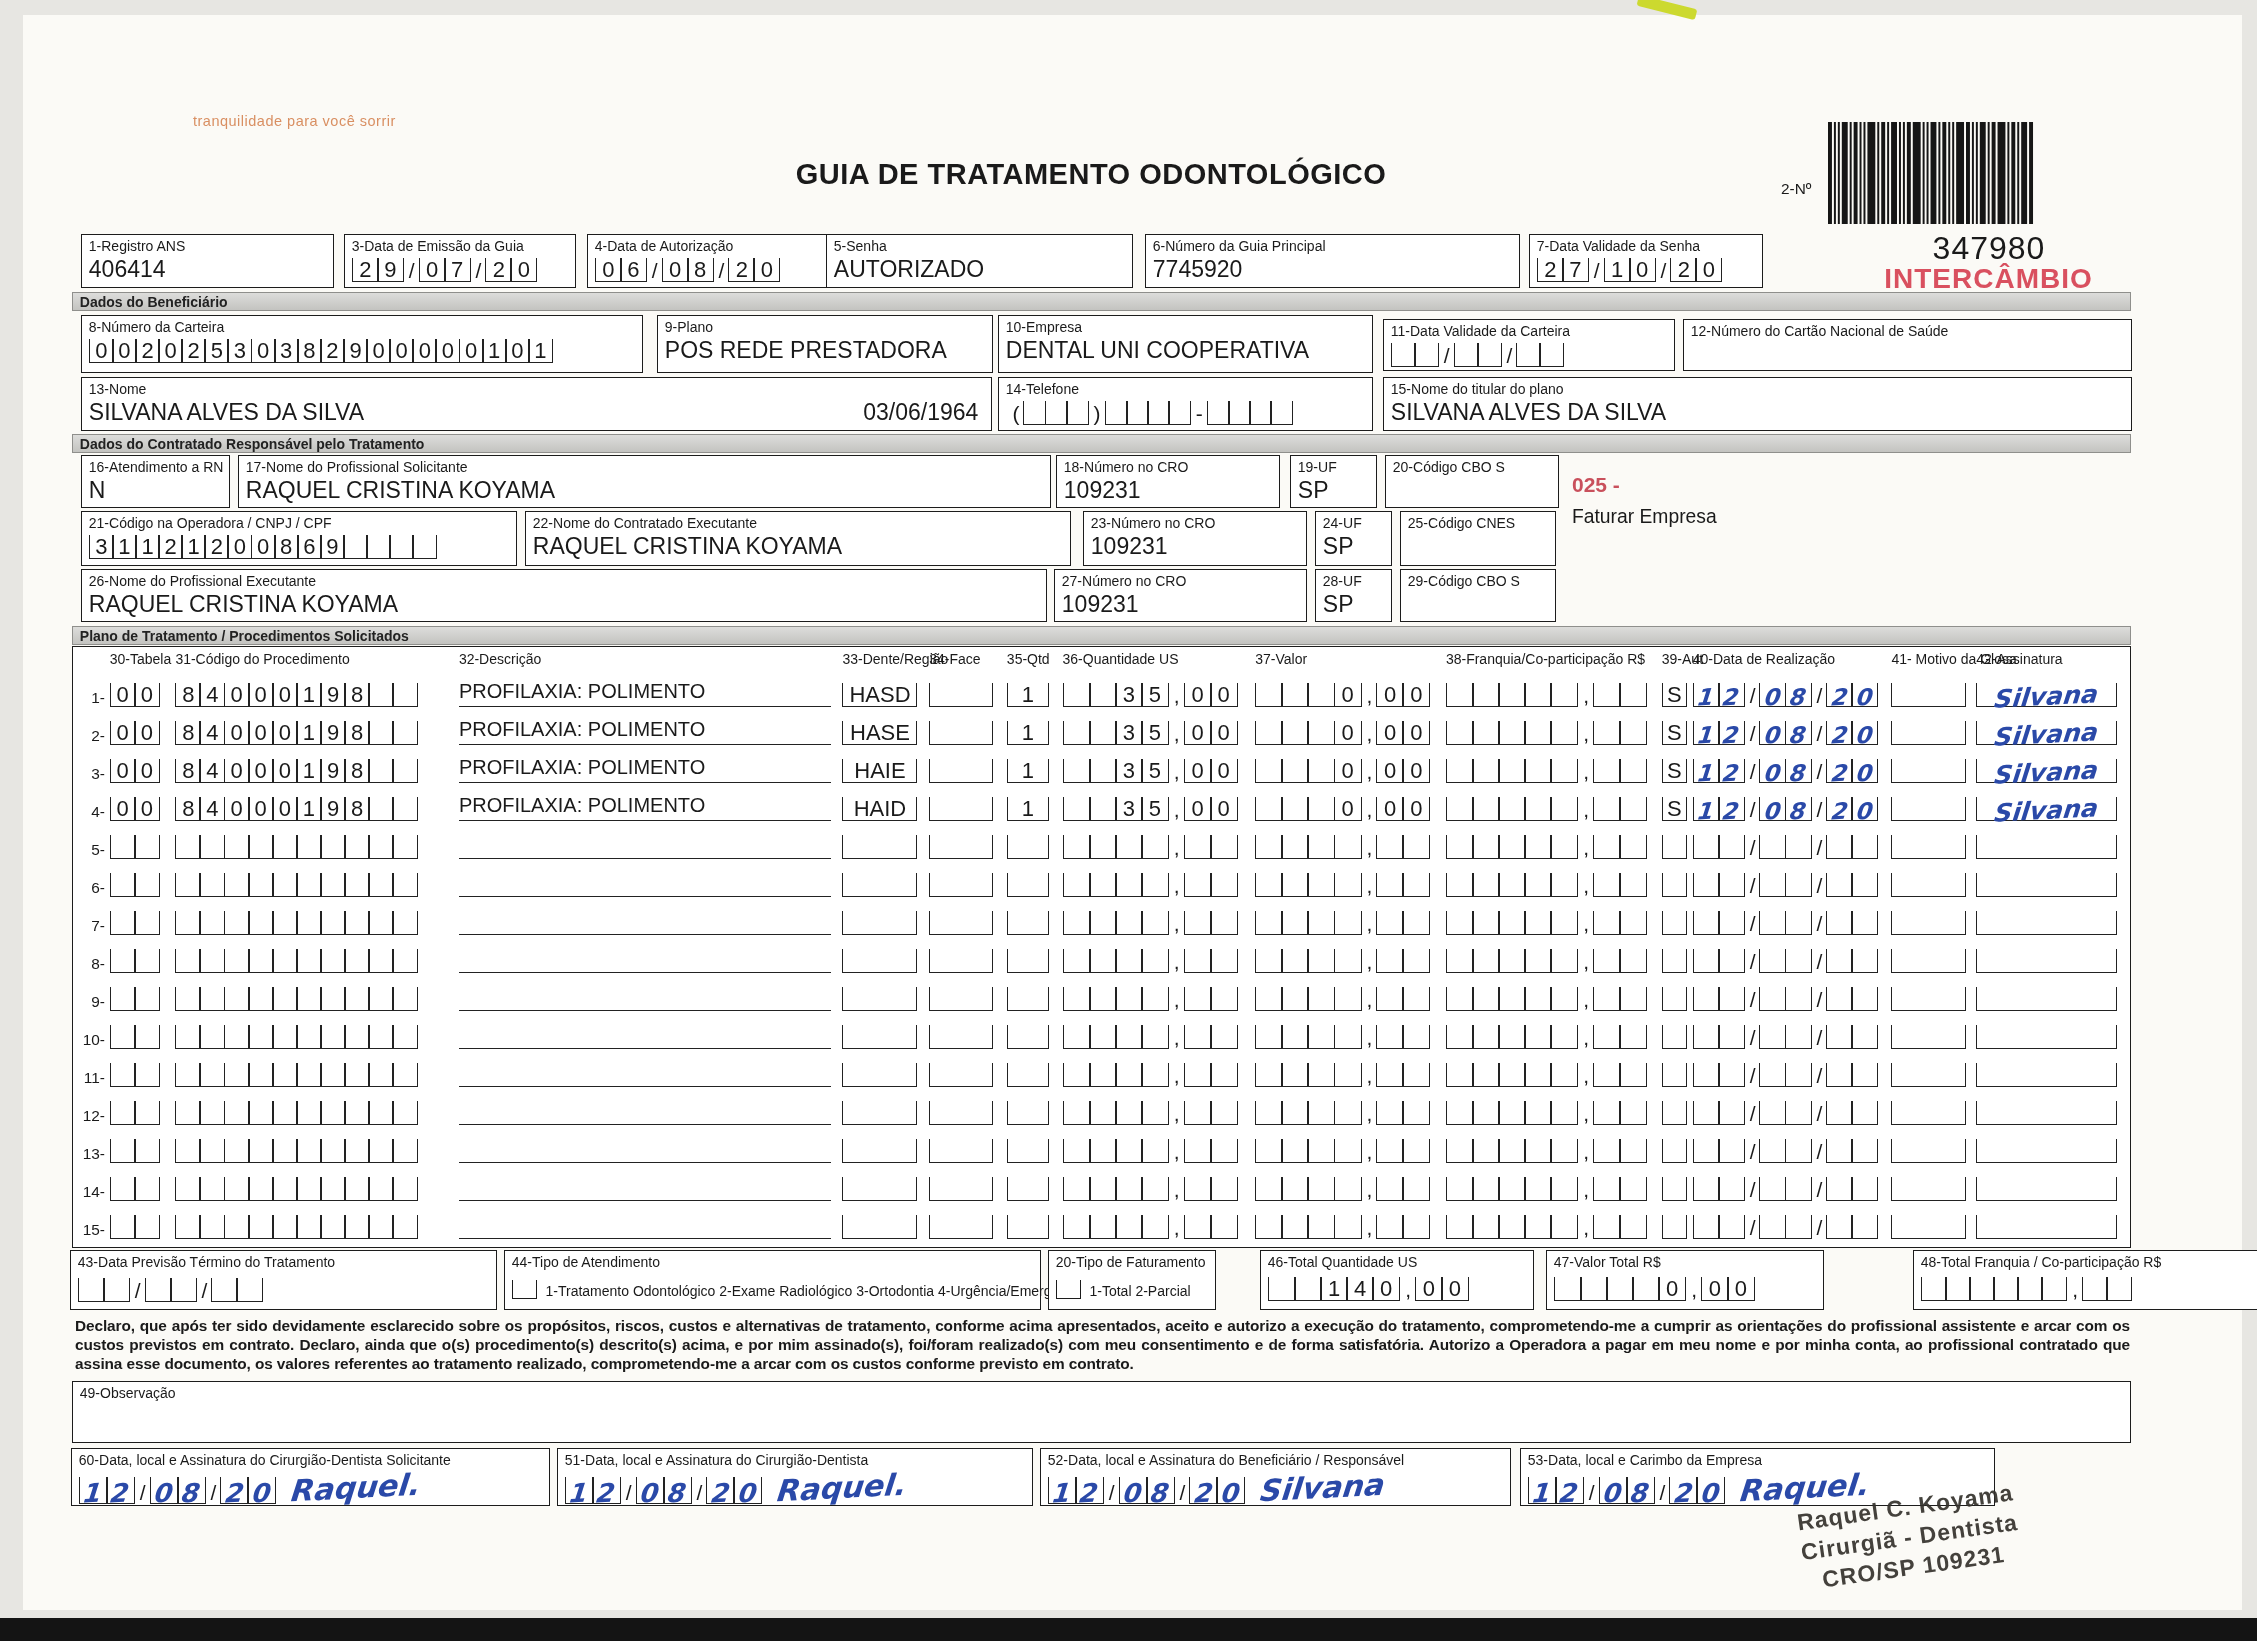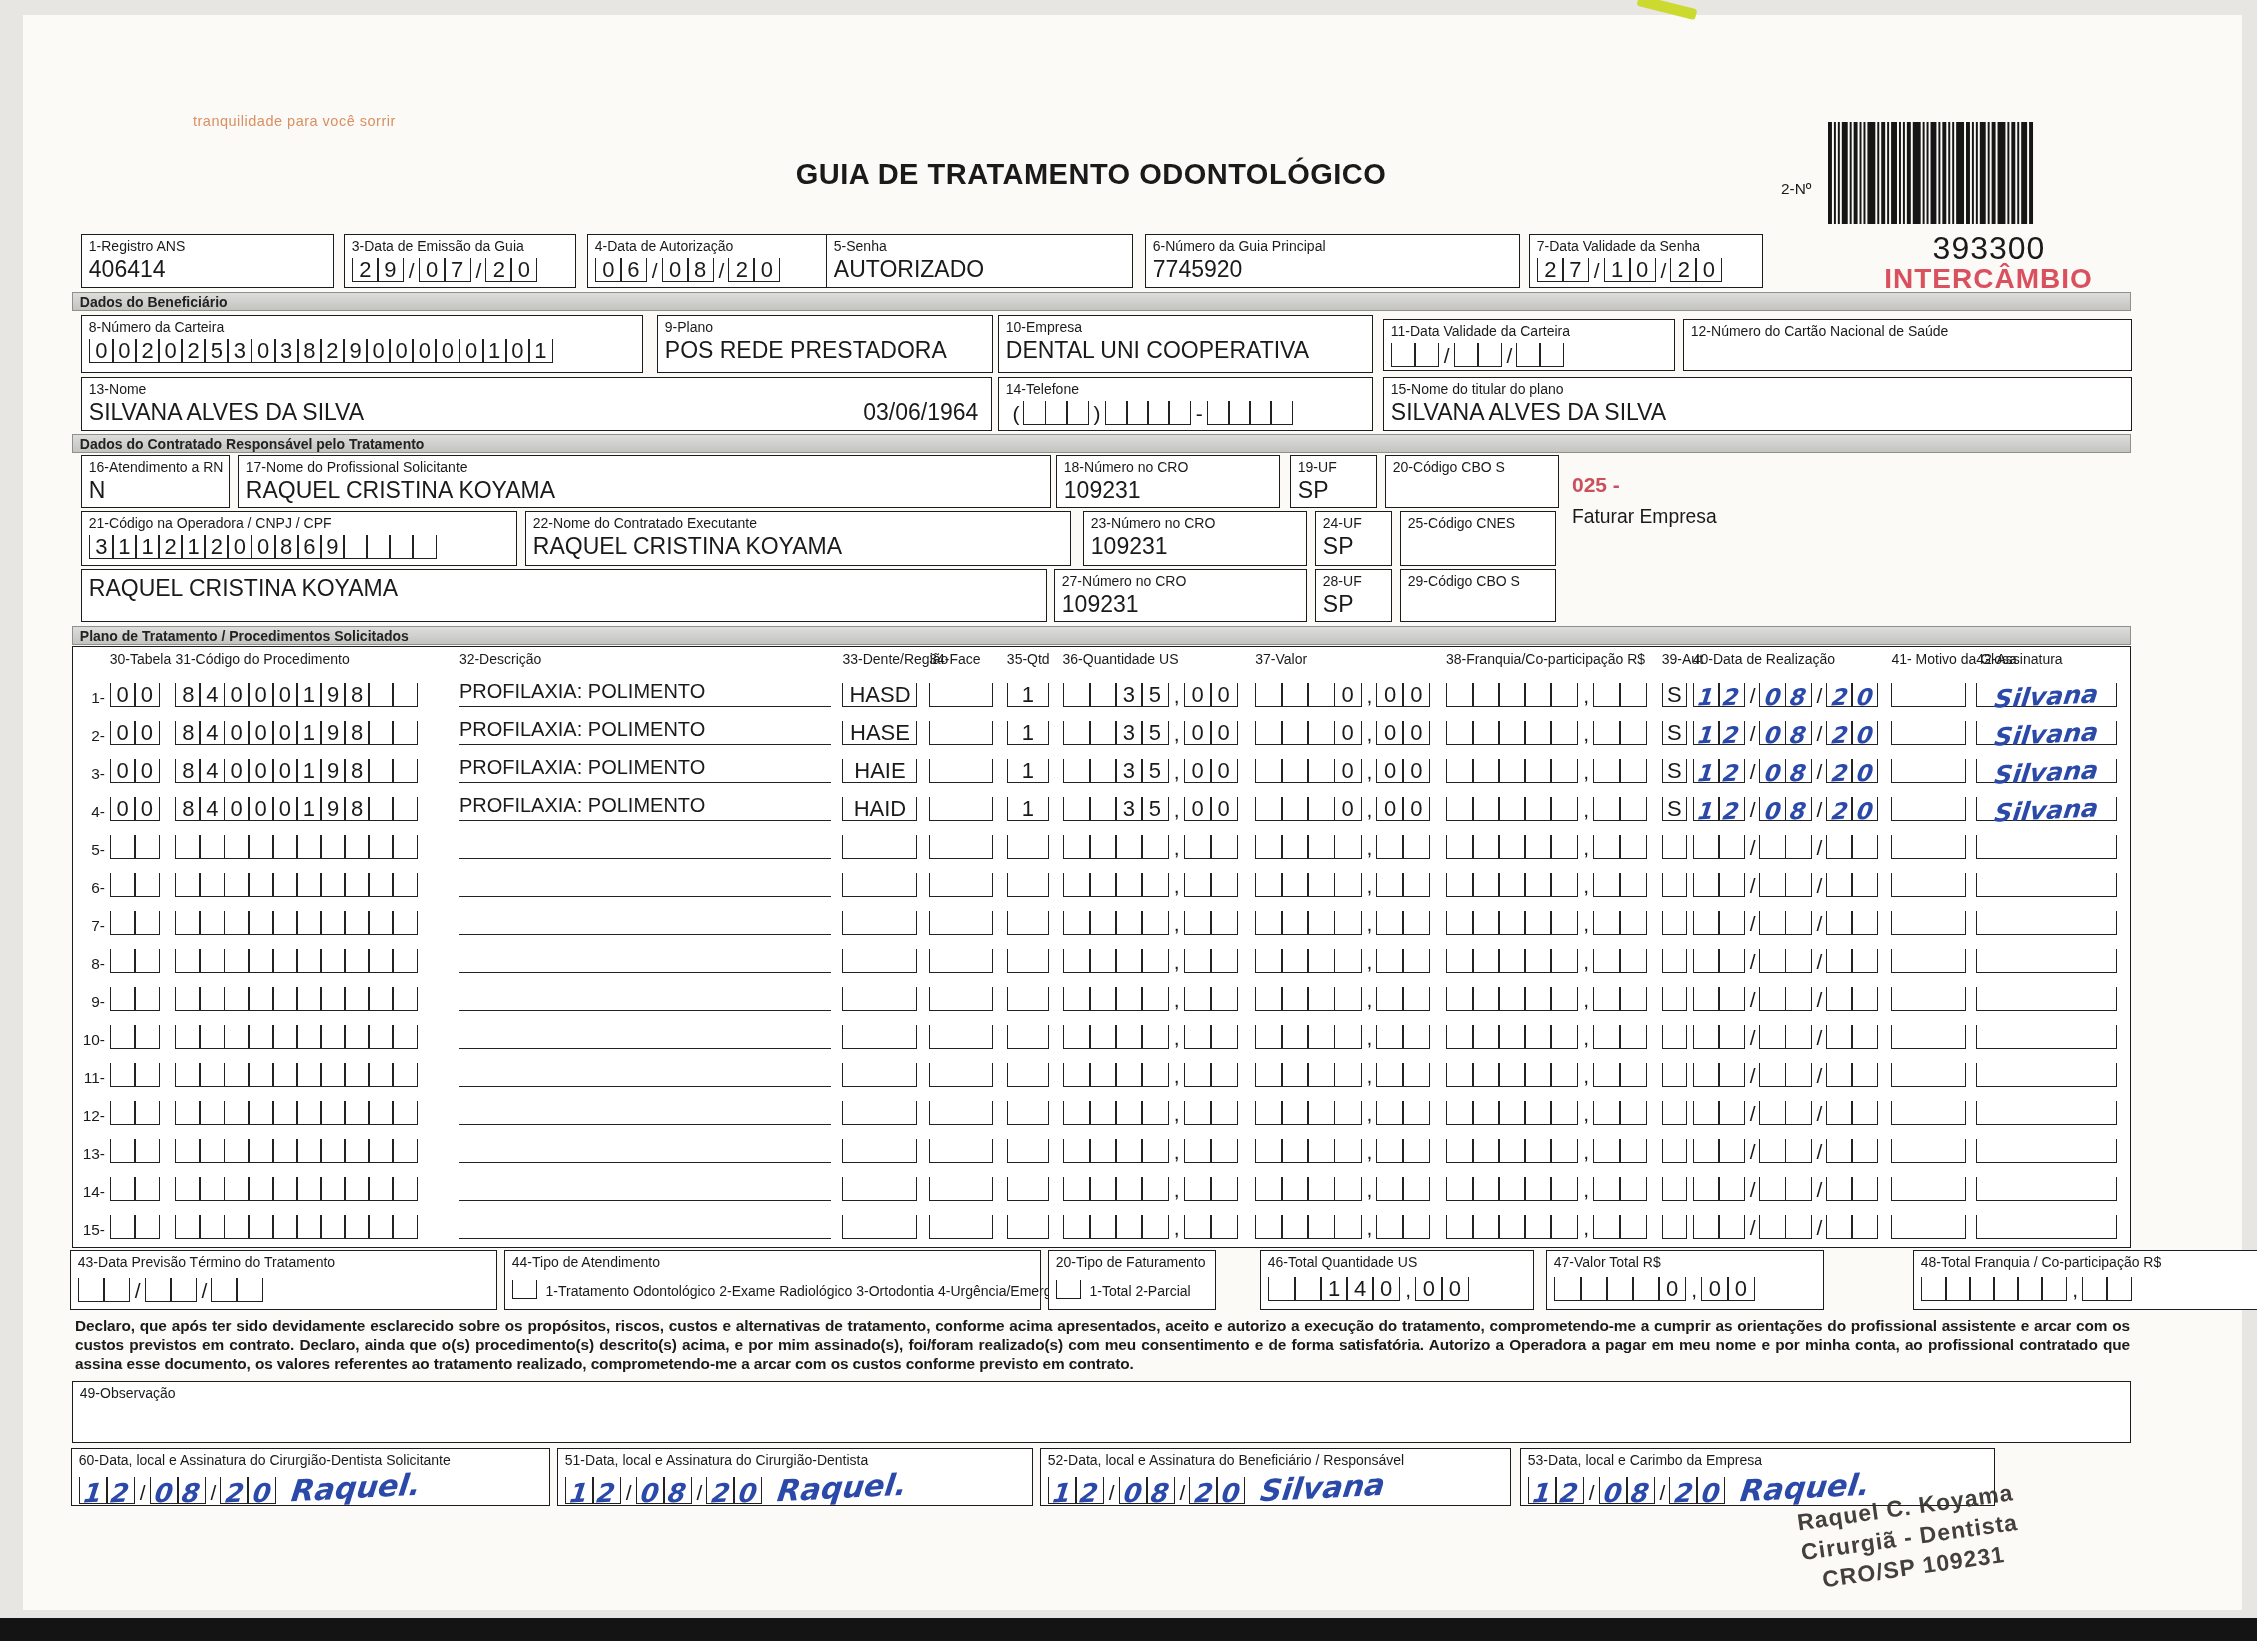--- a/index.html
+++ b/index.html
@@ -110,21 +110,21 @@
       <rect x="162" y="0" width="2" height="106"></rect>
       <rect x="166" y="0" width="4" height="106"></rect>
       <rect x="172" y="0" width="8" height="106"></rect>
     <rect x="182" y="0" width="2" height="106"></rect>
       <rect x="186" y="0" width="4" height="106"></rect>
       <rect x="192" y="0" width="2" height="106"></rect>
       <rect x="196" y="0" width="6" height="106"></rect>
       <rect x="204" y="0" width="4" height="106"></rect>
   </g>
 </svg>
-<div class="bc-number">393300</div>
+<div class="bc-number">347980</div>
 <div class="bc-stamp">INTERCÂMBIO</div>
 
 <div class="fbox" style="left:81px;top:234px;width:253px;height:54px">
   <div class="flabel">1-Registro ANS</div>
   <div class="fvalue">406414</div>
 </div>
 <div class="fbox" style="left:344px;top:234px;width:232px;height:54px">
   <div class="flabel">3-Data de Emissão da Guia</div>
   <div class="fcomb"><span class="comb">
         <span class="cell" style="width: 27px;">
@@ -412,20 +412,21 @@
 <div class="fbox" style="left:1315px;top:511px;width:77px;height:55px">
   <div class="flabel">24-UF</div>
   <div class="fvalue">SP</div>
 </div>
 <div class="fbox" style="left:1400px;top:511px;width:156px;height:55px">
   <div class="flabel">25-Código CNES</div>
   <div class="fvalue"></div>
 </div>
 
 <div class="fbox" style="left:81px;top:569px;width:966px;height:53px">
+  <div class="flabel">26-Nome do Profissional Executante</div>
   <div class="fvalue">RAQUEL CRISTINA KOYAMA</div>
 </div>
 <div class="fbox" style="left:1054px;top:569px;width:253px;height:53px">
   <div class="flabel">27-Número no CRO</div>
   <div class="fvalue">109231</div>
 </div>
 <div class="fbox" style="left:1315px;top:569px;width:77px;height:53px">
   <div class="flabel">28-UF</div>
   <div class="fvalue">SP</div>
 </div>

